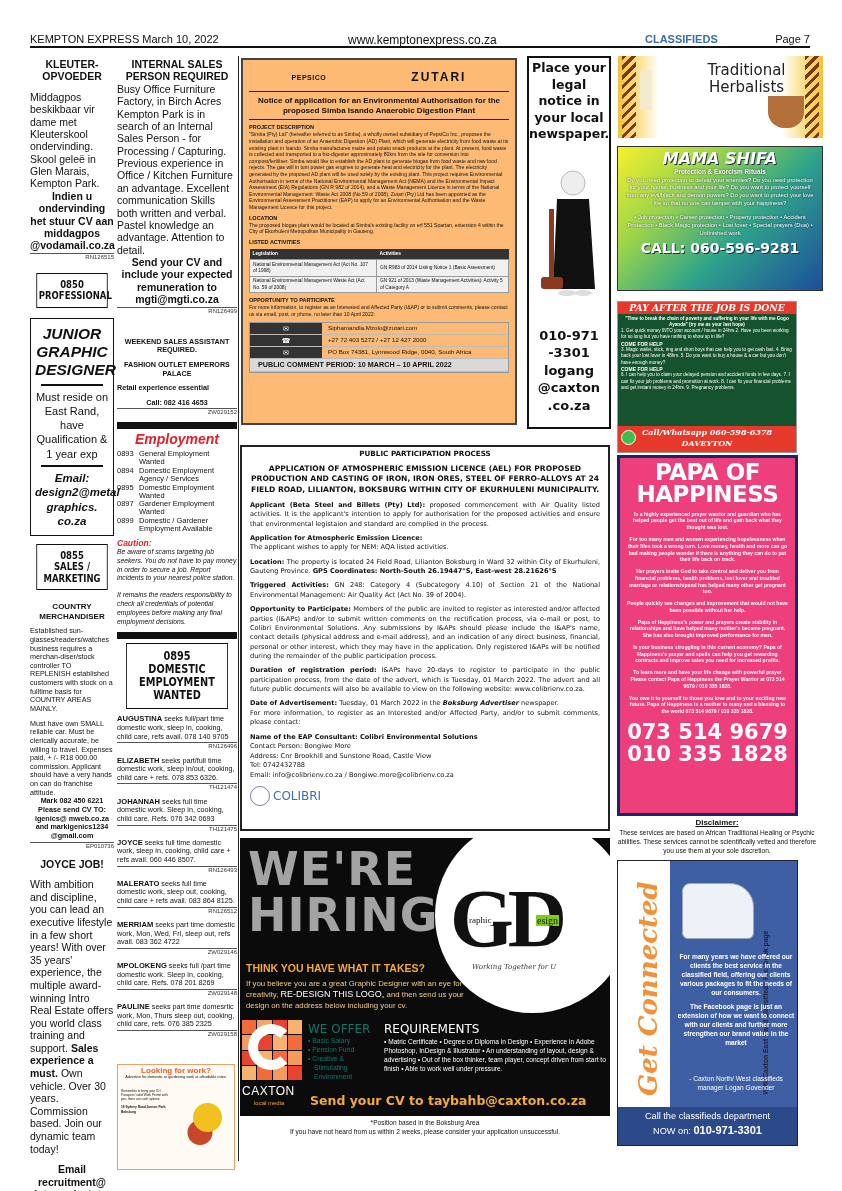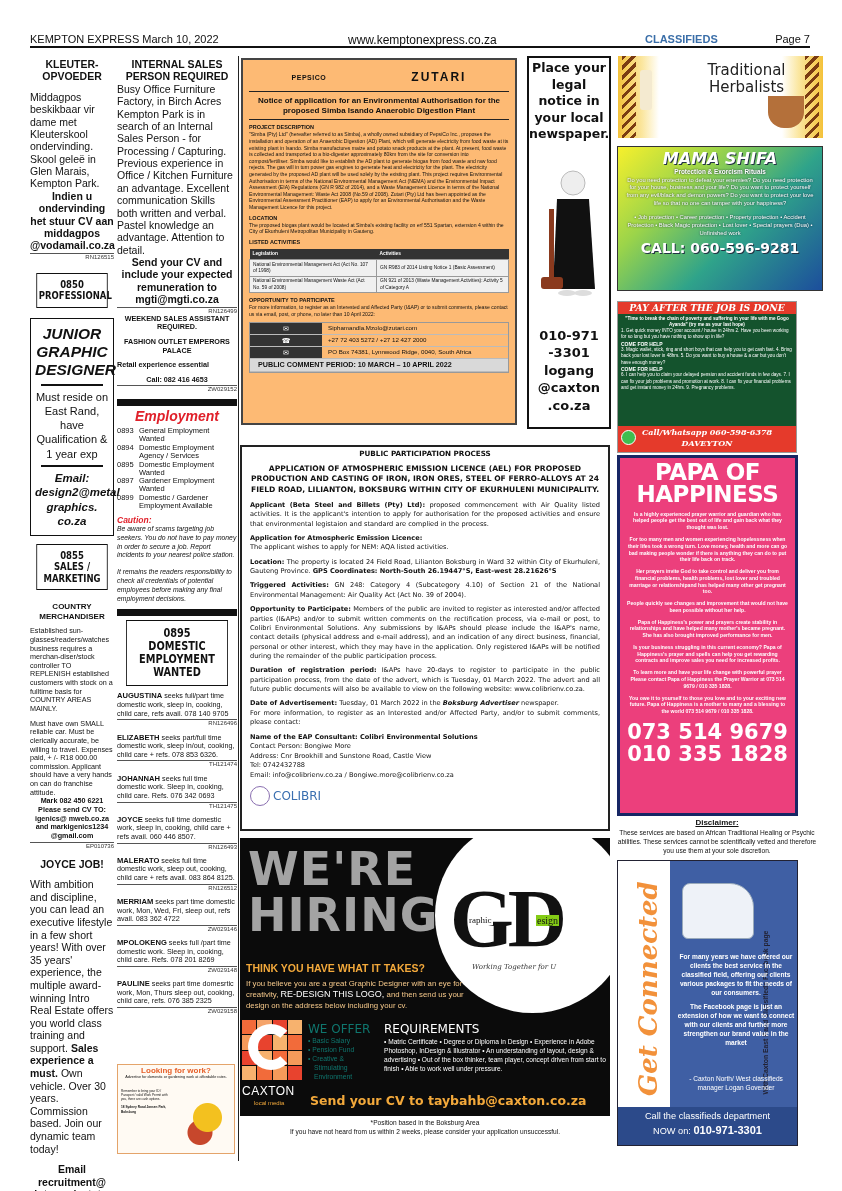--- a/index.html
+++ b/index.html
@@ -90,21 +90,21 @@
 .disc .h{font-weight:bold;text-decoration:underline;font-size:8px}
 .gc{left:617px;top:860px;width:181px;height:286px;background:#3f5fa4;border:1px solid #223;overflow:hidden}
 .gc .side{position:absolute;left:0;top:0;width:52px;height:248px;background:#fff}
 .gc .gct{position:absolute;left:-85px;top:105px;transform:rotate(-90deg);font-family:"DejaVu Serif",serif;font-style:italic;font-weight:bold;font-size:26px;color:#f2913a;white-space:nowrap;width:230px}
 .gc .gcs{position:absolute;left:-45px;top:115px;transform:rotate(-90deg);font-size:6.8px;font-weight:bold;color:#223;white-space:nowrap;width:230px;margin-left:77px}
 .gc .thumb{position:absolute;left:64px;top:22px;width:72px;height:56px;background:#eef2f8;border-radius:8px 24px 6px 6px;border:1px solid #9ab}
 .gc .q{position:absolute;left:58px;top:92px;width:120px;color:#fff;font-size:6.6px;line-height:1.35;text-align:center;font-weight:bold}
 .gc .sig{position:absolute;left:58px;top:214px;width:120px;color:#fff;font-size:6.6px;line-height:1.3;text-align:center}
 .gc .foot{position:absolute;left:0;bottom:0;width:100%;height:38px;background:#2c4a8a;color:#fff;text-align:center;font-size:9.2px;line-height:1.4;padding-top:3px}
 .gc .foot b{font-size:11px}
-.lfw{left:117px;top:1064px;width:118px;height:90px;border:1px solid #e4a46a;background:#fffaf3}
+.lfw{left:117px;top:1064px;width:118px;height:106px;border:1px solid #e4a46a;background:#fffaf3}
 .lfw .t{color:#e6602a;font-weight:bold;font-size:8px;text-align:center;margin-top:1px}
 .lfw .s{font-size:3.8px;text-align:center;line-height:1.2}
 .lfw .l{position:absolute;left:3px;top:24px;width:48px;font-size:3.2px;line-height:1.3}
 .lfw .img{position:absolute;right:4px;top:30px;width:50px;height:50px;background:radial-gradient(circle at 55% 45%,#f3c11f 0 14px,transparent 15px),radial-gradient(circle at 40% 75%,#c7472c 0 12px,transparent 13px)}
 .vbar{position:absolute;width:1px;background:#222}
 </style>
 </head>
 <body>
 
 <div class="abs hdr">
@@ -153,21 +153,21 @@
 
 </div>
 
 <div class="abs col2">
   <div>
     <div class="c b">INTERNAL SALES PERSON REQUIRED</div>
     <div>Busy Office Furniture Factory, in Birch Acres Kempton Park is in search of an Internal Sales Person - for Processing / Capturing. Previous experience in Office / Kitchen Furniture an advantage. Excellent communication Skills both written and verbal. Pastel knowledge an advantage. Attention to detail.</div>
     <div class="c b">Send your CV and include your expected remuneration to mgti@mgti.co.za</div>
     <div class="ref">RN126499</div>
   </div>
-  <div class="smtxt" style="margin-top:0">
+  <div class="smtxt" style="margin-top:23px">
     <div class="c b">WEEKEND SALES ASSISTANT REQUIRED.</div>
     <div class="c b" style="margin-top:6px">FASHION OUTLET EMPERORS PALACE</div>
     <div class="b" style="margin-top:6px">Retail experience essential</div>
     <div class="c b" style="margin-top:6px">Call: 082 416 4653</div>
     <div class="ref">ZW029152</div>
   </div>
   <div class="emph"></div>
   <div class="emptitle">Employment</div>
   <div id="cats" style="margin-top:3px">
       <div class="catrow">

